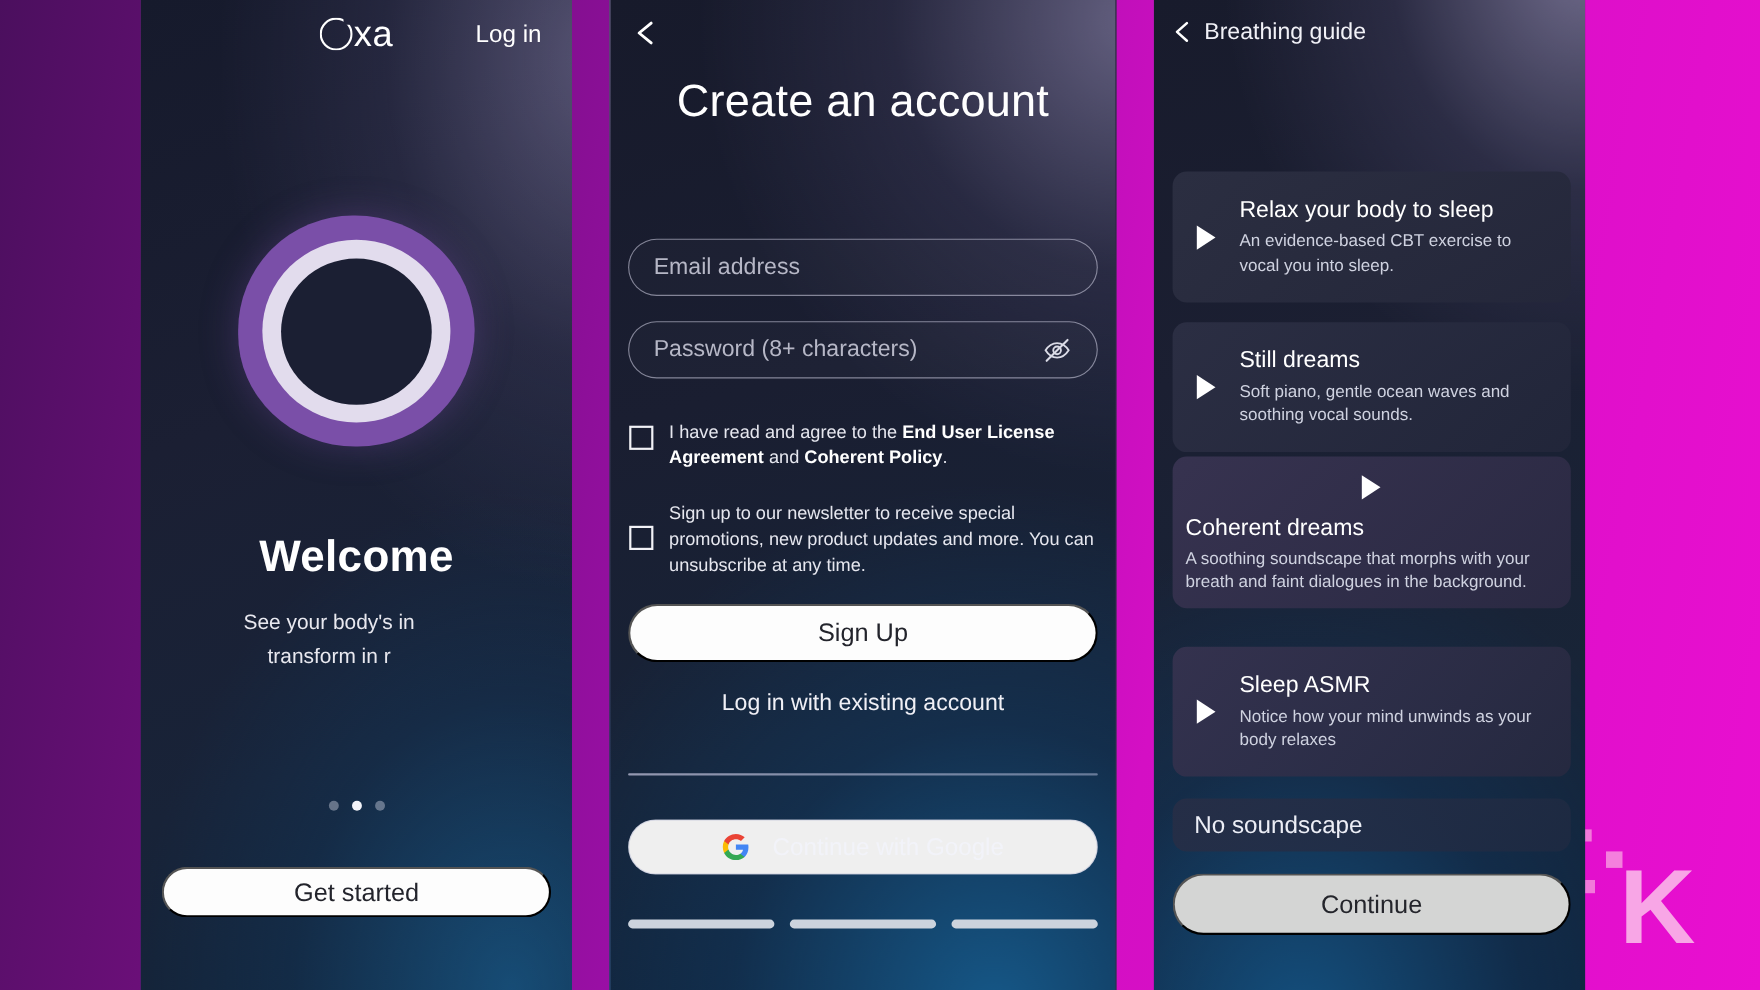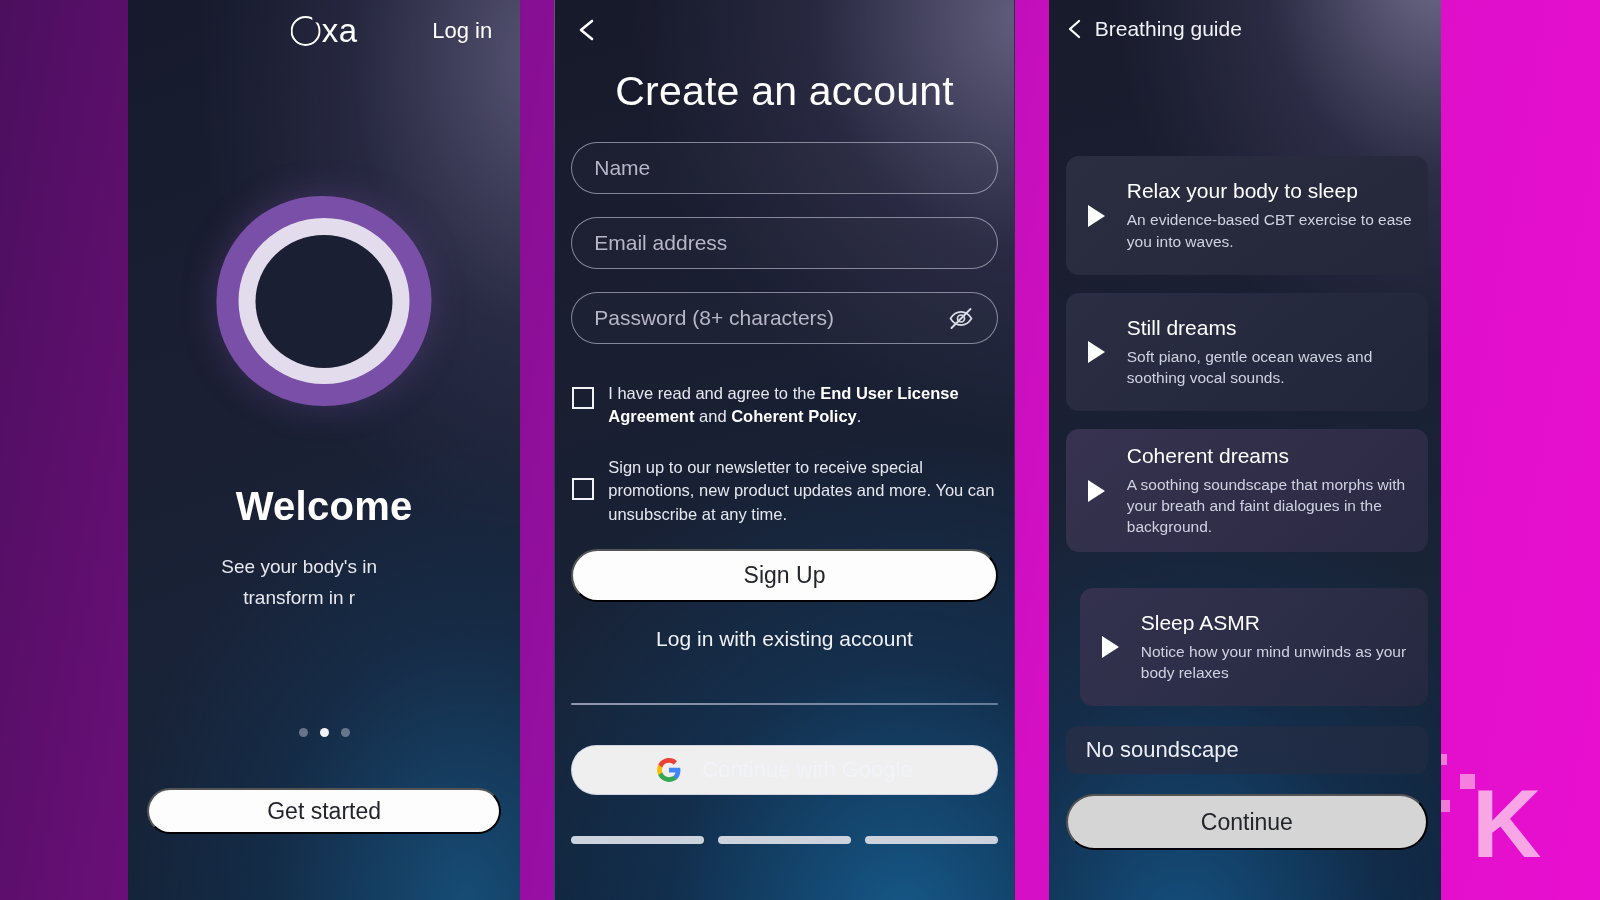--- a/index.html
+++ b/index.html
@@ -259,22 +259,22 @@
     border-left: 17px solid #ffffff;
     border-top: 11px solid transparent;
     border-bottom: 11px solid transparent;
     margin-left: 10px; margin-right: 8px;
   }
   .sc-text { flex: 1; }
   .sc-title { color: #fff; font-size: 21px; font-weight: 300; margin-bottom: 6px; }
   .sc-desc { color: #cfd2e0; font-size: 15.5px; font-weight: 300; line-height: 1.37; }
   .card-0 { top: 156px; height: 119px; background: linear-gradient(135deg, rgba(44,47,66,0.95), rgba(36,39,58,0.92)); }
   .card-1 { top: 293px; height: 118px; background: linear-gradient(135deg, rgba(44,47,68,0.95), rgba(34,38,58,0.92)); }
-  .card-2 { top: 429px; height: 123px; background: linear-gradient(135deg, rgba(57,52,82,0.92), rgba(44,42,68,0.9)); }
-  .card-3 { top: 588px; height: 118px; background: linear-gradient(135deg, rgba(55,51,80,0.9), rgba(39,41,64,0.88)); margin-left: 14px; }
+  .card-2 { top: 415px; height: 138px; background: linear-gradient(135deg, rgba(57,52,82,0.92), rgba(44,42,68,0.9)); flex-direction: column; }
+  .card-3 { top: 588px; height: 118px; background: linear-gradient(135deg, rgba(55,51,80,0.9), rgba(39,41,64,0.88)); }
   .no-sound {
     position: absolute; left: 17px; right: 13px; top: 726px;
     height: 48px;
     border-radius: 13px;
     background: linear-gradient(135deg, rgba(40,46,70,0.86), rgba(31,42,66,0.8));
     display: flex; align-items: center;
     padding: 0 20px;
     color: #eceef6; font-size: 22px; font-weight: 300;
     cursor: pointer;
   }
@@ -336,23 +336,20 @@
   </section>
 
   <section class="screen mid">
 
     <svg class="back-chevron" viewBox="0 0 32 32">
       <polyline points="21,7 10,16 21,25" fill="none" stroke="#ffffff" stroke-width="2.6" stroke-linecap="round" stroke-linejoin="round"></polyline>
     </svg>
 
     <h1 class="page-title">Create an account</h1>
 
-    <div class="field f-name">
-      <input type="text" placeholder="Name" style="">
-    </div>
 
     <div class="field f-email">
       <input type="text" placeholder="Email address" style="">
     </div>
 
     <div class="field f-pass">
       <input type="password" placeholder="Password (8+ characters)" style="">
       <svg class="eye-off" viewBox="0 0 28 28">
         <path d="M3.5 14.5c2.6-4.2 6.2-6.6 10.5-6.6s7.9 2.4 10.5 6.6c-2.6 4.2-6.2 6.6-10.5 6.6S6.1 18.7 3.5 14.5z" fill="none" stroke="#dadbe6" stroke-width="1.7"></path>
         <circle cx="14" cy="14.5" r="3.5" fill="none" stroke="#dadbe6" stroke-width="1.7"></circle>
@@ -402,21 +399,21 @@
         <polyline points="14,3 5,11 14,19" fill="none" stroke="#ffffff" stroke-width="2.3" stroke-linecap="round" stroke-linejoin="round"></polyline>
       </svg>
       <span class="rt-back-label">Breathing guide</span>
     </div>
 
 
     <div class="sound-card card-0">
       <span class="play-tri"></span>
       <div class="sc-text">
         <div class="sc-title">Relax your body to sleep</div>
-        <div class="sc-desc">An evidence-based CBT exercise to ease you into waves.</div>
+        <div class="sc-desc">An evidence-based CBT exercise to vocal you into sleep.</div>
       </div>
     </div>
 
     <div class="sound-card card-1">
       <span class="play-tri"></span>
       <div class="sc-text">
         <div class="sc-title">Still dreams</div>
         <div class="sc-desc">Soft piano, gentle ocean waves and soothing vocal sounds.</div>
       </div>
     </div>

